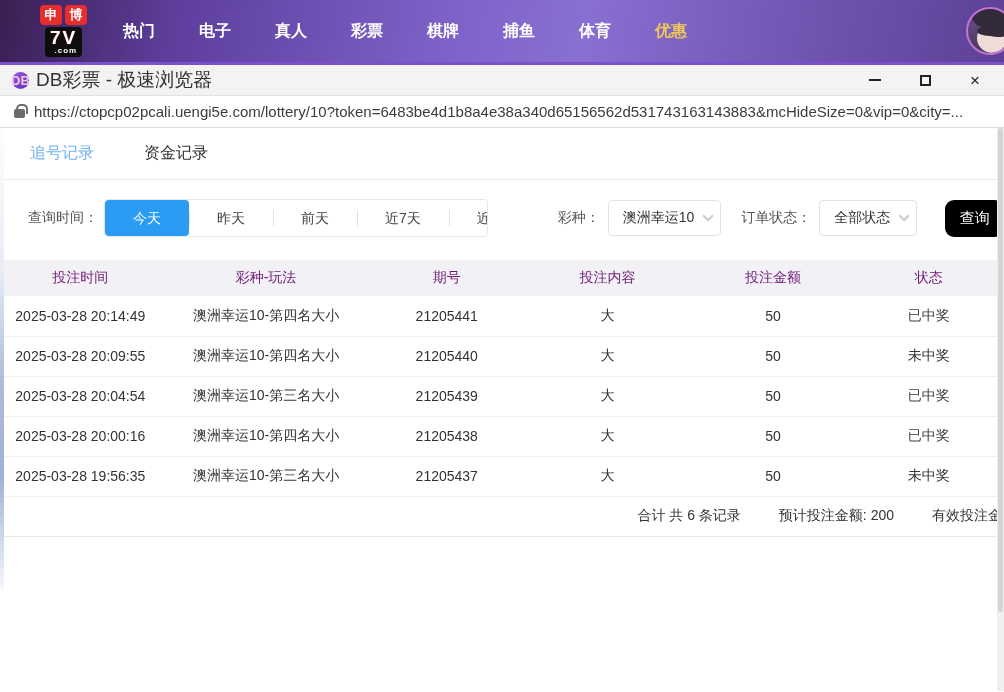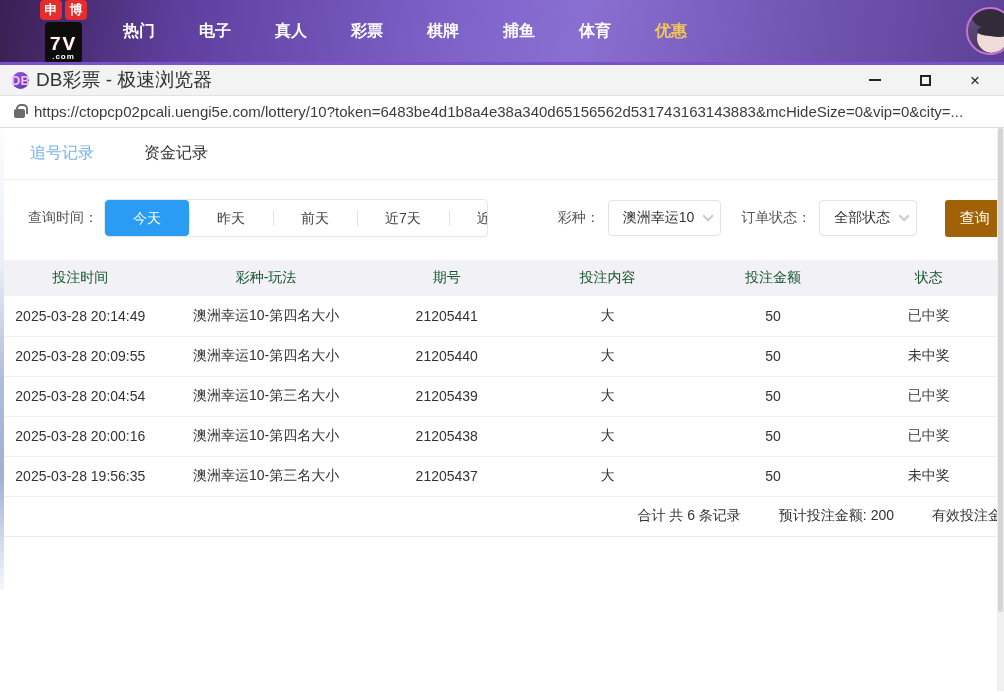--- a/index.html
+++ b/index.html
@@ -7,21 +7,21 @@
     font-family:"Liberation Sans","DejaVu Sans",sans-serif; background:#fff; }
 
   
   .site-header { position:relative; width:100%; height:62px;
     background:linear-gradient(100deg,#3a1f52 0%,#5e3f9e 18%,#7e62c8 45%,#8a6fd2 58%,#7257b4 78%,#5d4096 100%);
     display:flex; align-items:center; overflow:hidden; }
   .logo { margin-left:40px; display:flex; flex-direction:column; align-items:center; gap:2px; }
   .logo-badges { display:flex; gap:3px; }
   .logo-badge { width:22px; height:20px; background:#e52d2d; border-radius:4px; color:#fff;
     font-size:13px; font-weight:bold; display:flex; align-items:center; justify-content:center; }
-  .logo-mark { background:#0d0d0d; border-radius:4px; padding:12px 5px 2px; text-align:center; line-height:1; }
+  .logo-mark { background:#0d0d0d; border-radius:4px; padding:1px 5px 2px; text-align:right; line-height:1; }
   .logo-7v { color:#fff; font-weight:900; font-size:19px; letter-spacing:2px; text-shadow:0 0 1px #e52d2d; }
   .logo-com { color:#fff; font-weight:bold; font-size:8px; letter-spacing:1px; }
   .site-nav { display:flex; margin-left:36px; gap:44px; }
   .site-nav .nav-item { color:#fff; font-size:16px; font-weight:bold; cursor:pointer; white-space:nowrap; }
   .site-nav .nav-item.highlight { color:#f0c75a; }
   .avatar { position:absolute; right:-10px; top:7px; width:48px; height:48px; border-radius:50%;
     border:2px solid #c473d8; background:linear-gradient(180deg,#6a4f8d 0%,#4a3a5e 100%); overflow:hidden; }
   .avatar::before { content:""; position:absolute; left:9px; top:14px; width:30px; height:30px;
     border-radius:50%; background:#efdcd6; }
   .avatar::after { content:""; position:absolute; left:4px; top:-4px; width:40px; height:24px;
@@ -74,27 +74,27 @@
   .flabel { white-space:nowrap; }
   .ml-lottery { margin-left:70px; }
   .ml-status { margin-left:20px; }
   .select { display:flex; align-items:center; justify-content:space-between; border:1px solid #e3e3e3;
     border-radius:4px; height:36px; padding:0 10px 0 14px; margin-left:8px; color:#333; cursor:pointer;
     background:#fff; white-space:nowrap; }
   .select.w-lottery { width:118px; }
   .select.w-status { width:100px; }
   .chevron { width:8px; height:8px; border-right:2px solid #c9ccd4; border-bottom:2px solid #c9ccd4;
     transform:rotate(45deg) translateY(-3px); margin-left:8px; flex:0 0 auto; }
-  .search-btn { margin-left:28px; width:74px; height:37px; background:#a16207; color:#fff;
-    border:none; border-radius:3px; font-size:15px; cursor:pointer;
+  .search-btn { margin-left:28px; width:74px; height:37px; background:#000000; color:#fff;
+    border:none; border-radius:9px; font-size:15px; cursor:pointer;
     font-family:"Liberation Sans","DejaVu Sans",sans-serif; }
 
   .records { width:100%; border-collapse:collapse; margin-top:23px; table-layout:fixed; }
   .records thead tr { background:#f1f1f6; height:36px; }
-  .records th { font-size:14px; color:#14532d; font-weight:normal; text-align:center; }
+  .records th { font-size:14px; color:#701a75; font-weight:normal; text-align:center; }
   .records tbody tr { height:40px; border-bottom:1px solid #f0f0f0; }
   .records td { font-size:14px; color:#333; text-align:center; white-space:nowrap; overflow:hidden; }
   .records td.status { color:#333; }
   .records tr.won td.status { color:#404040; }
 
   .summary { display:flex; justify-content:flex-end; align-items:center; gap:38px; height:40px;
     border-bottom:1px solid #e9e9e9; font-size:14px; color:#333; white-space:nowrap; }
   .summary .valid { margin-right:-12px; }
 </style>
 </head>

